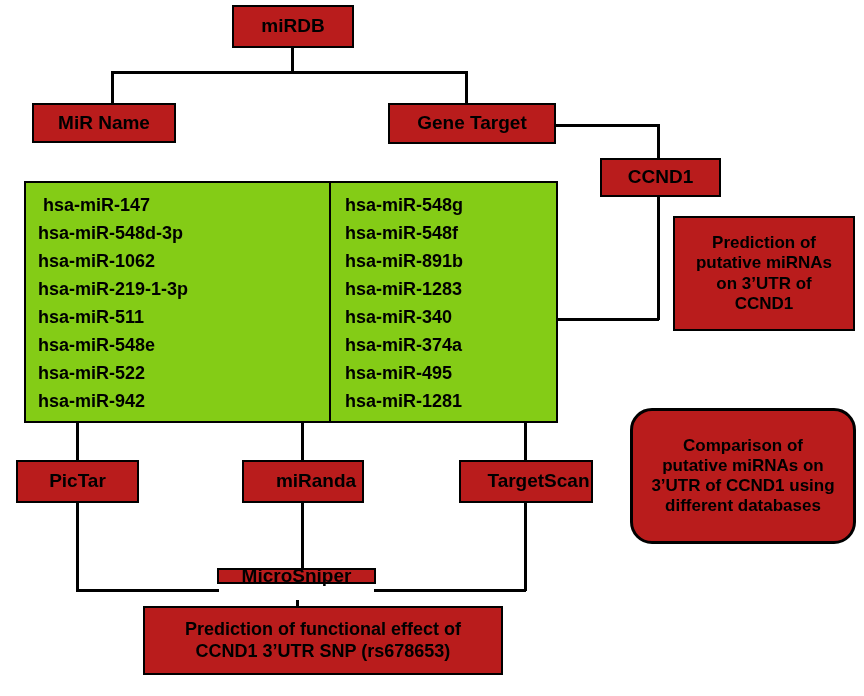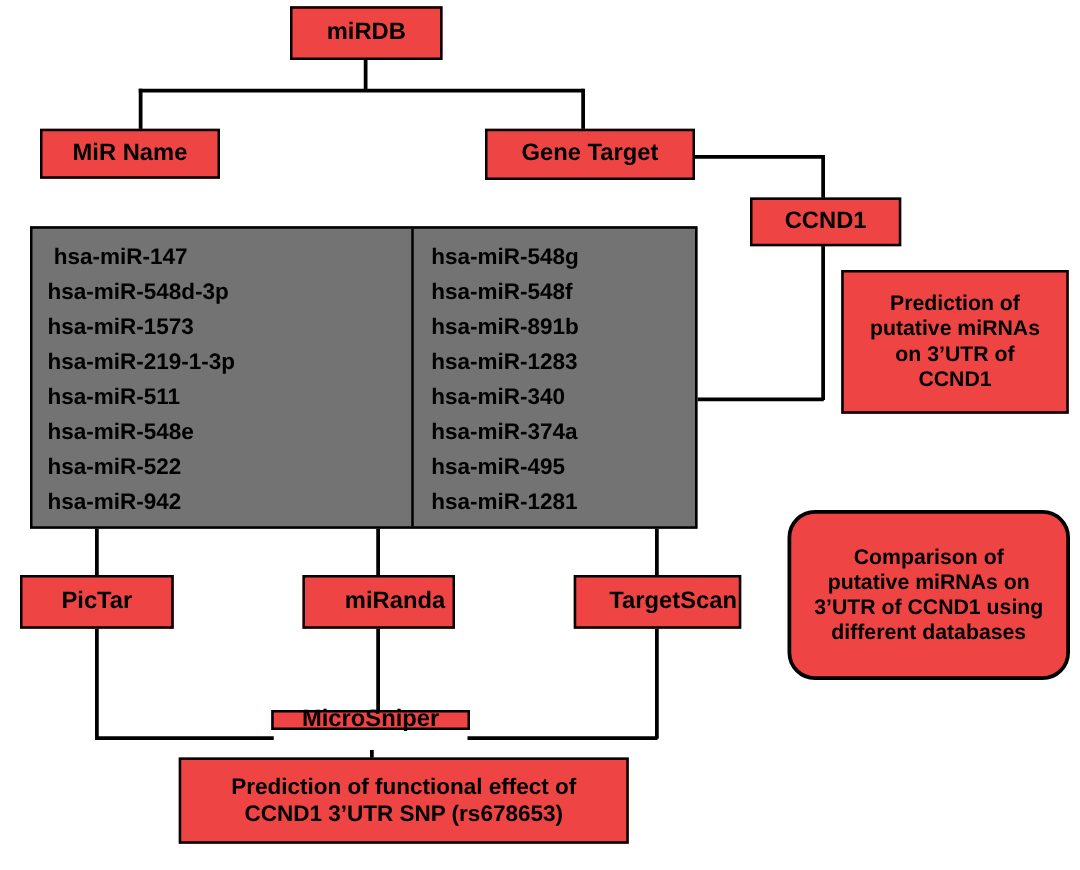--- a/index.html
+++ b/index.html
@@ -14,21 +14,21 @@
   #canvas {
     position: relative;
     width: 864px;
     height: 696px;
     background: #ffffff;
     overflow: hidden;
   }
   .box {
     position: absolute;
     box-sizing: border-box;
-    background: #ef4444;
+    background: #b91c1c;
     border: 2.5px solid #000000;
     display: flex;
     align-items: center;
     justify-content: center;
     text-align: center;
     font-weight: bold;
     color: #000000;
     line-height: 1.18;
     z-index: 3;
   }
@@ -68,21 +68,21 @@
     font-size: 18px; padding: 2px 6px;
   }
 
   
   #mirna-list-box {
     position: absolute;
     left: 24px; top: 181px;
     width: 534px; height: 242px;
     box-sizing: border-box;
     border: 2.5px solid #000000;
-    background: #737373;
+    background: #84cc16;
     display: flex;
     z-index: 3;
   }
   .mirna-col {
     box-sizing: border-box;
     padding: 8px 0 0 12px;
     display: flex;
     flex-direction: column;
     justify-content: flex-start;
   }
@@ -138,21 +138,21 @@
   <div class="box" id="node-mirname">MiR Name</div>
 
   <div class="box" id="node-genetarget">Gene Target</div>
 
   <div class="box" id="node-ccnd1">CCND1</div>
 
   <div id="mirna-list-box">
     <div class="mirna-col" id="mirna-col-left">
       <div class="mirna-item indent">hsa-miR-147</div>
       <div class="mirna-item">hsa-miR-548d-3p</div>
-      <div class="mirna-item">hsa-miR-1573</div>
+      <div class="mirna-item">hsa-miR-1062</div>
       <div class="mirna-item">hsa-miR-219-1-3p</div>
       <div class="mirna-item">hsa-miR-511</div>
       <div class="mirna-item">hsa-miR-548e</div>
       <div class="mirna-item">hsa-miR-522</div>
       <div class="mirna-item">hsa-miR-942</div>
     </div>
     <div class="mirna-col" id="mirna-col-right">
       <div class="mirna-item">hsa-miR-548g</div>
       <div class="mirna-item">hsa-miR-548f</div>
       <div class="mirna-item">hsa-miR-891b</div>

